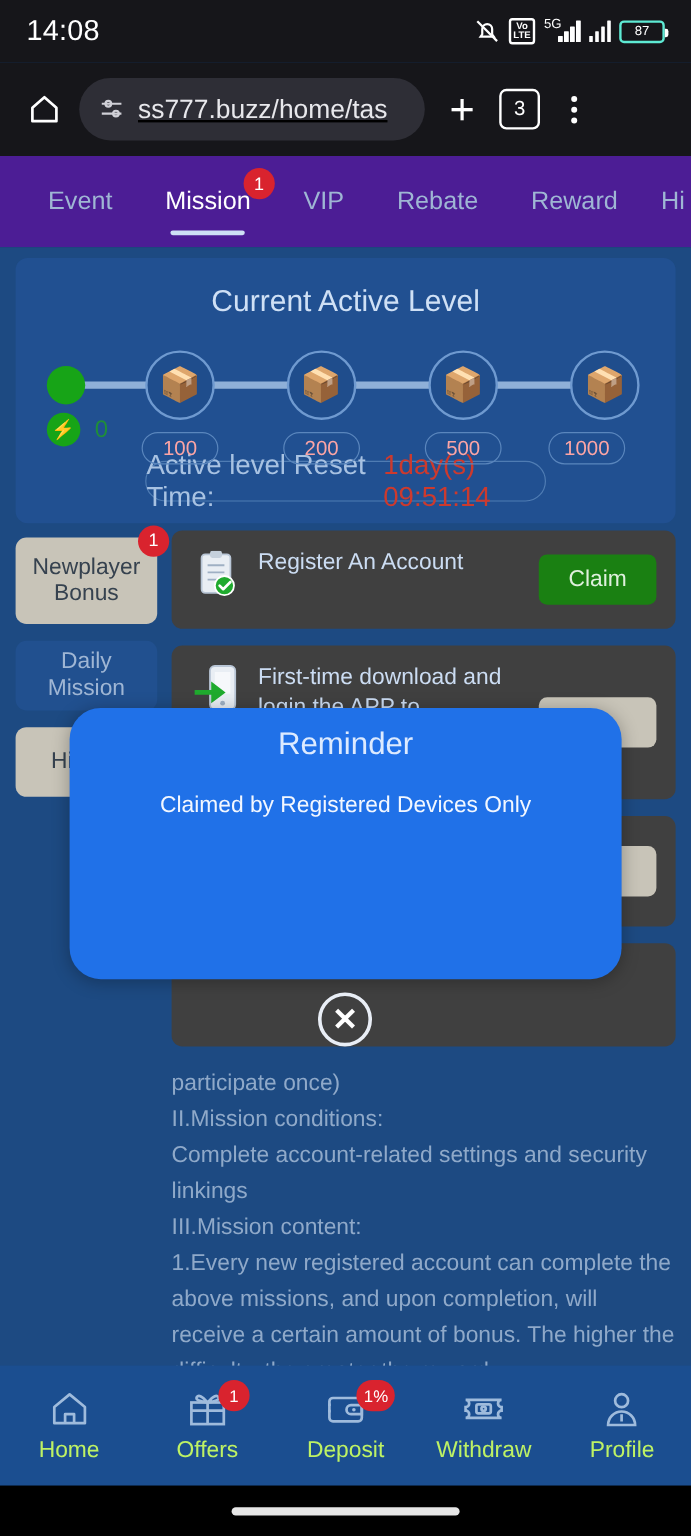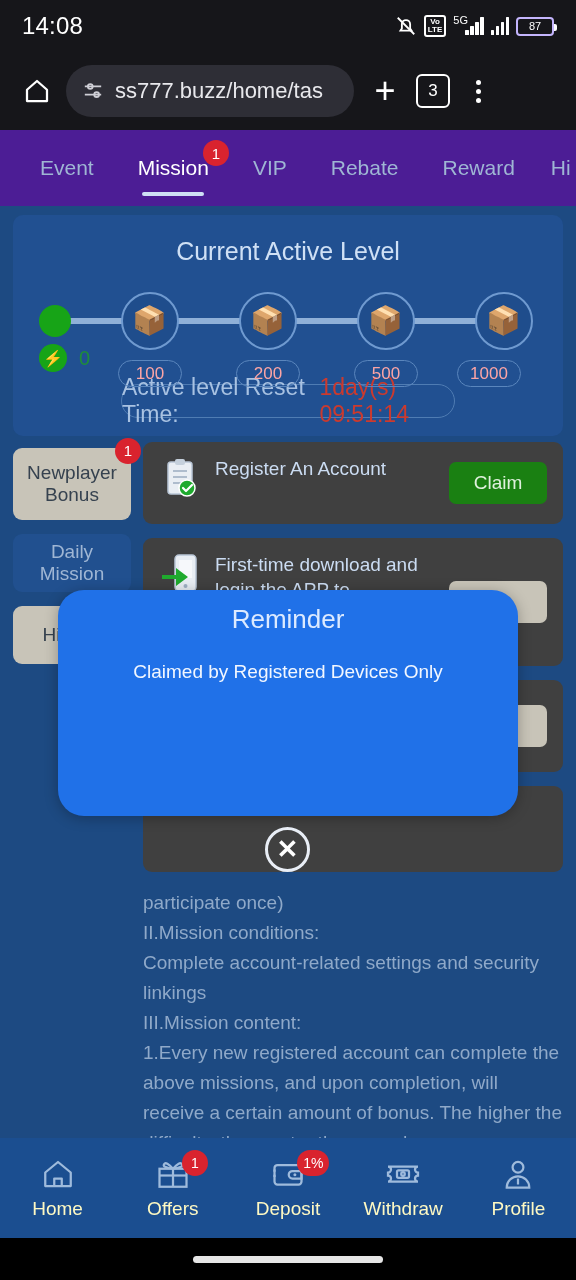--- a/index.html
+++ b/index.html
@@ -23,35 +23,35 @@
   .volte-box {
     border: 2px solid #fff; border-radius: 3px; font-size: 8px; line-height: 8px;
     padding: 1px 2px; text-align: center; font-weight: bold; color: #fff;
   }
   .five-g { font-size: 11px; color: #fff; margin-right: -3px; position: relative; top: -6px; }
   .bars { display: flex; align-items: flex-end; gap: 1.5px; height: 18px; }
   .bars i { display: block; width: 3.5px; background: #fff; border-radius: .5px; }
   .bars i:nth-child(1){height:5px} .bars i:nth-child(2){height:9px}
   .bars i:nth-child(3){height:13px} .bars i:nth-child(4){height:18px}
   .batt {
-    border: 2px solid #c4b5fd; border-radius: 4px; width: 38px; height: 19px;
+    border: 2px solid #5eead4; border-radius: 4px; width: 38px; height: 19px;
     display: flex; align-items: center; justify-content: center;
     font-size: 11px; color: #fff; position: relative;
   }
   .batt::after { content:""; position:absolute; right:-5px; top:5px; width:3px; height:7px; background:#fff; border-radius:0 2px 2px 0; }
 
   
   .browserbar {
     position: absolute; top: 52px; left: 0; width: 576px; height: 78px;
     background: #16161a; display: flex; align-items: center; padding: 0 16px; gap: 8px;
   }
   .home-ico { width: 42px; height: 42px; display:flex; align-items:center; justify-content:center; }
   .urlpill {
     flex: 0 0 auto; width: 288px; height: 52px; background: #2e2e36; border-radius: 26px;
-    display: flex; align-items: center; padding: 0 16px; gap: 11px; overflow: hidden;
+    display: flex; align-items: center; padding: 0 16px; gap: 11px; overflow: hidden; text-decoration: underline;
   }
   .url-text { color: #e8e8ec; font-size: 22px; white-space: nowrap; }
   .plus-ico { width: 46px; height: 46px; color:#fff; display:flex; align-items:center; justify-content:center; font-size: 36px; font-weight: 300; }
   .tabcount {
     width: 34px; height: 34px; border: 2.5px solid #fff; border-radius: 6px;
     color: #fff; font-size: 17px; display: flex; align-items: center; justify-content: center;
   }
   .kebab { width: 40px; height: 44px; display:flex; flex-direction:column; align-items:center; justify-content:center; gap:4px; }
   .kebab span { width: 5px; height: 5px; border-radius: 50%; background: #fff; display:block; }
 
@@ -151,21 +151,21 @@
     border: 3px solid #e9eef6; display: flex; align-items: center; justify-content: center;
     color: #ffffff; font-size: 26px; font-weight: bold; z-index: 41; background: transparent;
   }
 
   
   .bottomnav {
     position: absolute; left: 0; bottom: 42px; width: 576px; height: 100px;
     background: #1b4e90; display: flex; align-items: center;
   }
   .navitem { flex: 1; position: relative; display: flex; flex-direction: column; align-items: center; gap: 6px; }
-  .navitem .nlabel { color: #fef9c3; font-size: 19px; }
+  .navitem .nlabel { color: #bef264; font-size: 19px; }
   .navbadge {
     position: absolute; top: -6px; left: 58%; min-width: 26px; height: 26px;
     background: #d9232e; color: #fff; border-radius: 13px; font-size: 14px;
     display: flex; align-items: center; justify-content: center; padding: 0 6px;
   }
   .gesture { position: absolute; bottom: 0; left: 0; width: 576px; height: 42px; background: #000; display:flex; align-items:center; justify-content:center; }
   .gesture .bar { width: 190px; height: 7px; border-radius: 4px; background: #e6e6e6; }
   svg { display: block; }
 </style>
 </head>

